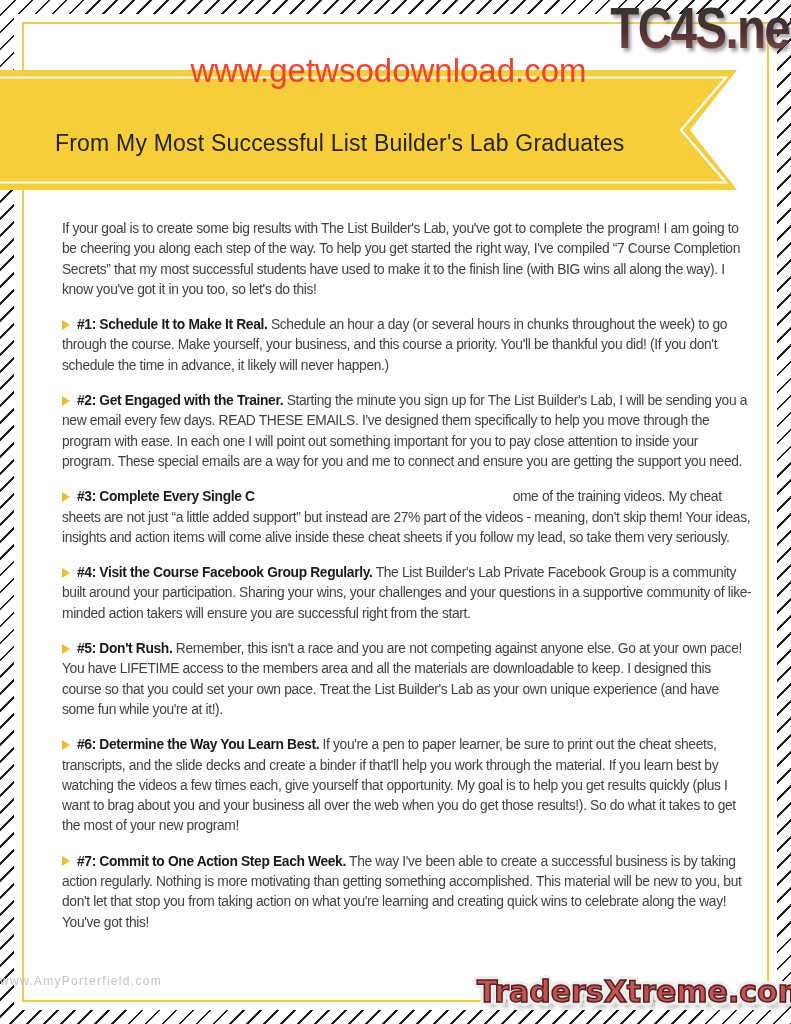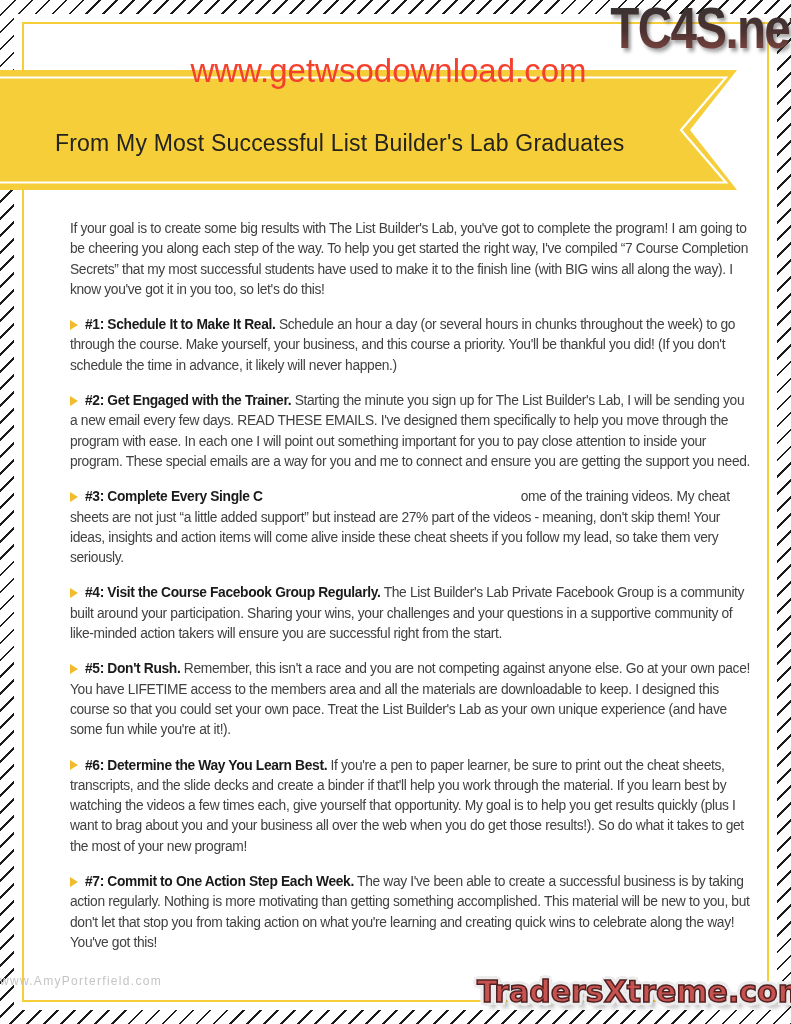--- a/index.html
+++ b/index.html
@@ -55,21 +55,21 @@
     text-shadow:
       -3px -3px 0 #ececec, 3px -3px 0 #ececec, -3px 3px 0 #ececec, 3px 3px 0 #ececec,
       0 -4px 0 #ececec, 0 4px 0 #ececec, -4px 0 0 #ececec, 4px 0 0 #ececec,
       6px 6px 4px rgba(50,50,50,0.35);
   }
   
   .content{
     position:absolute;left:62px;top:219px;width:690px;z-index:2;
     font-size:13.8px;line-height:20.3px;letter-spacing:-0.35px;color:#414042;
   }
-  .content p{margin:0 0 15px 8px;}
+  .content p{margin:0 0 15px 0;}
   .content b{color:#1a1a1a;font-weight:700;}
   .section{position:relative;}
   .bullet{
     display:inline-block;width:0;height:0;border-style:solid;
     border-width:5px 0 5px 8px;border-color:transparent transparent transparent #f0bb2c;
     margin-right:7px;position:relative;top:0.5px;
   }
   .wm-gap{display:inline-block;width:258px;height:1px;}
   .footer{
     position:absolute;top:974px;left:0;width:780px;text-align:left;z-index:2;

